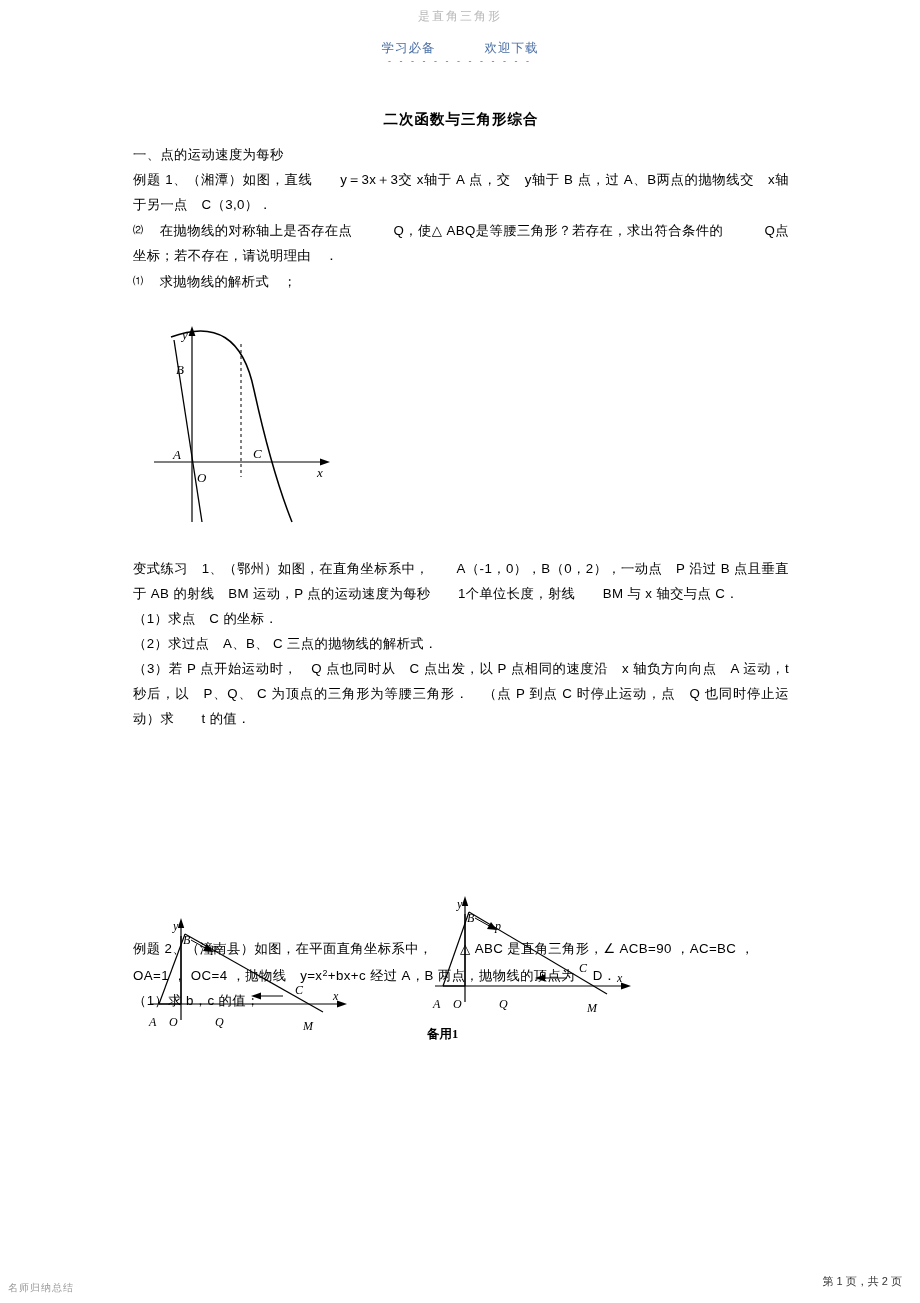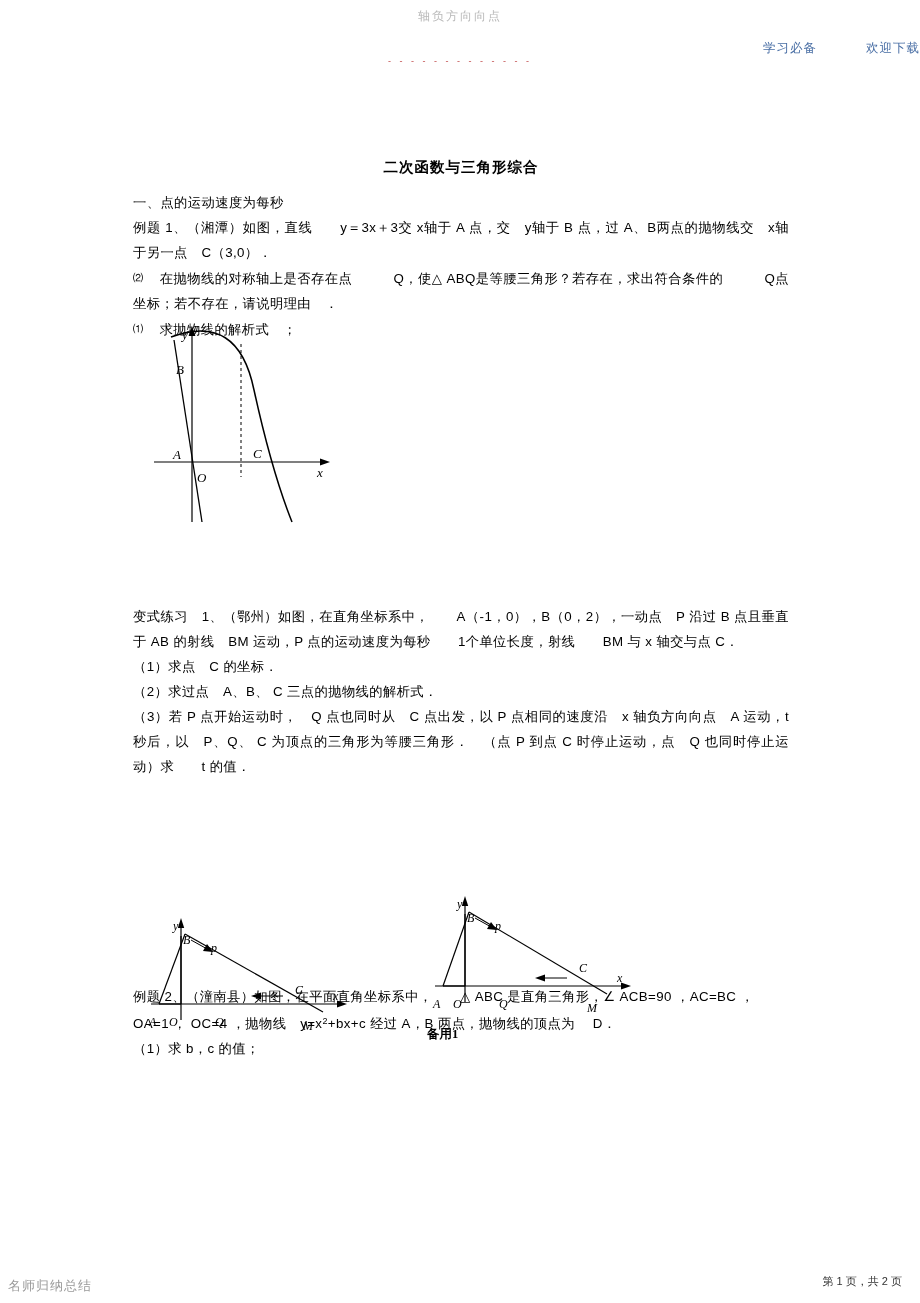--- a/index.html
+++ b/index.html
@@ -12,30 +12,30 @@
     overflow:hidden;
   }
   .page{position:relative;width:920px;height:1303px;}
 
   
   .wm-top{
     position:absolute;left:0;top:8px;width:920px;text-align:center;
     font-size:12px;color:#b9b9b9;letter-spacing:2px;
   }
   .wm-sub{
-    position:absolute;left:0;top:40px;width:920px;text-align:right;
+    position:absolute;left:0;top:40px;width:920px;text-align:center;
     font-size:12.5px;color:#4a6fa5;letter-spacing:1px;
   }
   .wm-dots{
     position:absolute;left:0;top:56px;width:920px;text-align:center;
     font-size:9px;color:#c04a4a;letter-spacing:3px;
   }
 
   
-  .content{position:absolute;left:133px;top:110px;width:656px;margin-top:48px;}
+  .content{position:absolute;left:133px;top:110px;width:656px;}
   .title{
     text-align:center;font-size:14.5px;font-weight:bold;
     letter-spacing:1px;margin-bottom:13px;
   }
   p.l{
     font-size:13.3px;line-height:25px;margin:0 0 0 0;
     text-align:justify;letter-spacing:.4px;
   }
   .small-num{font-size:10px;vertical-align:2px;}
   sup{font-size:9px;vertical-align:4px;}
@@ -43,34 +43,34 @@
   .spacer-fig2{height:205px;}
 
   
   .fig1{position:absolute;left:140px;top:322px;width:240px;height:212px;}
   
   .fig2{position:absolute;left:135px;top:908px;width:240px;height:135px;}
   .fig3{position:absolute;left:395px;top:890px;width:280px;height:152px;}
 
   
   .foot-left{
-    position:absolute;left:8px;bottom:8px;font-size:13px;color:#9a9a9a;
+    position:absolute;left:8px;bottom:8px;font-size:10px;color:#9a9a9a;
     letter-spacing:1px;
   }
   .foot-right{
     position:absolute;right:18px;bottom:14px;font-size:11px;color:#333;
   }
   svg text{font-family:"Liberation Serif","DejaVu Serif",serif;}
 </style>
 </head>
 <body>
 
 <div class="page">
 
-  <div class="wm-top">轴负方向向点</div>
+  <div class="wm-top">是直角三角形</div>
   <div class="wm-sub">
     <span>学习必备</span>
     <span style="display:inline-block;width:40px"></span>
     <span>欢迎下载</span>
   </div>
   <div class="wm-dots">- - - - - - - - - - - - -</div>
 
   <div class="content">
     <div class="title">二次函数与三角形综合</div>
 

